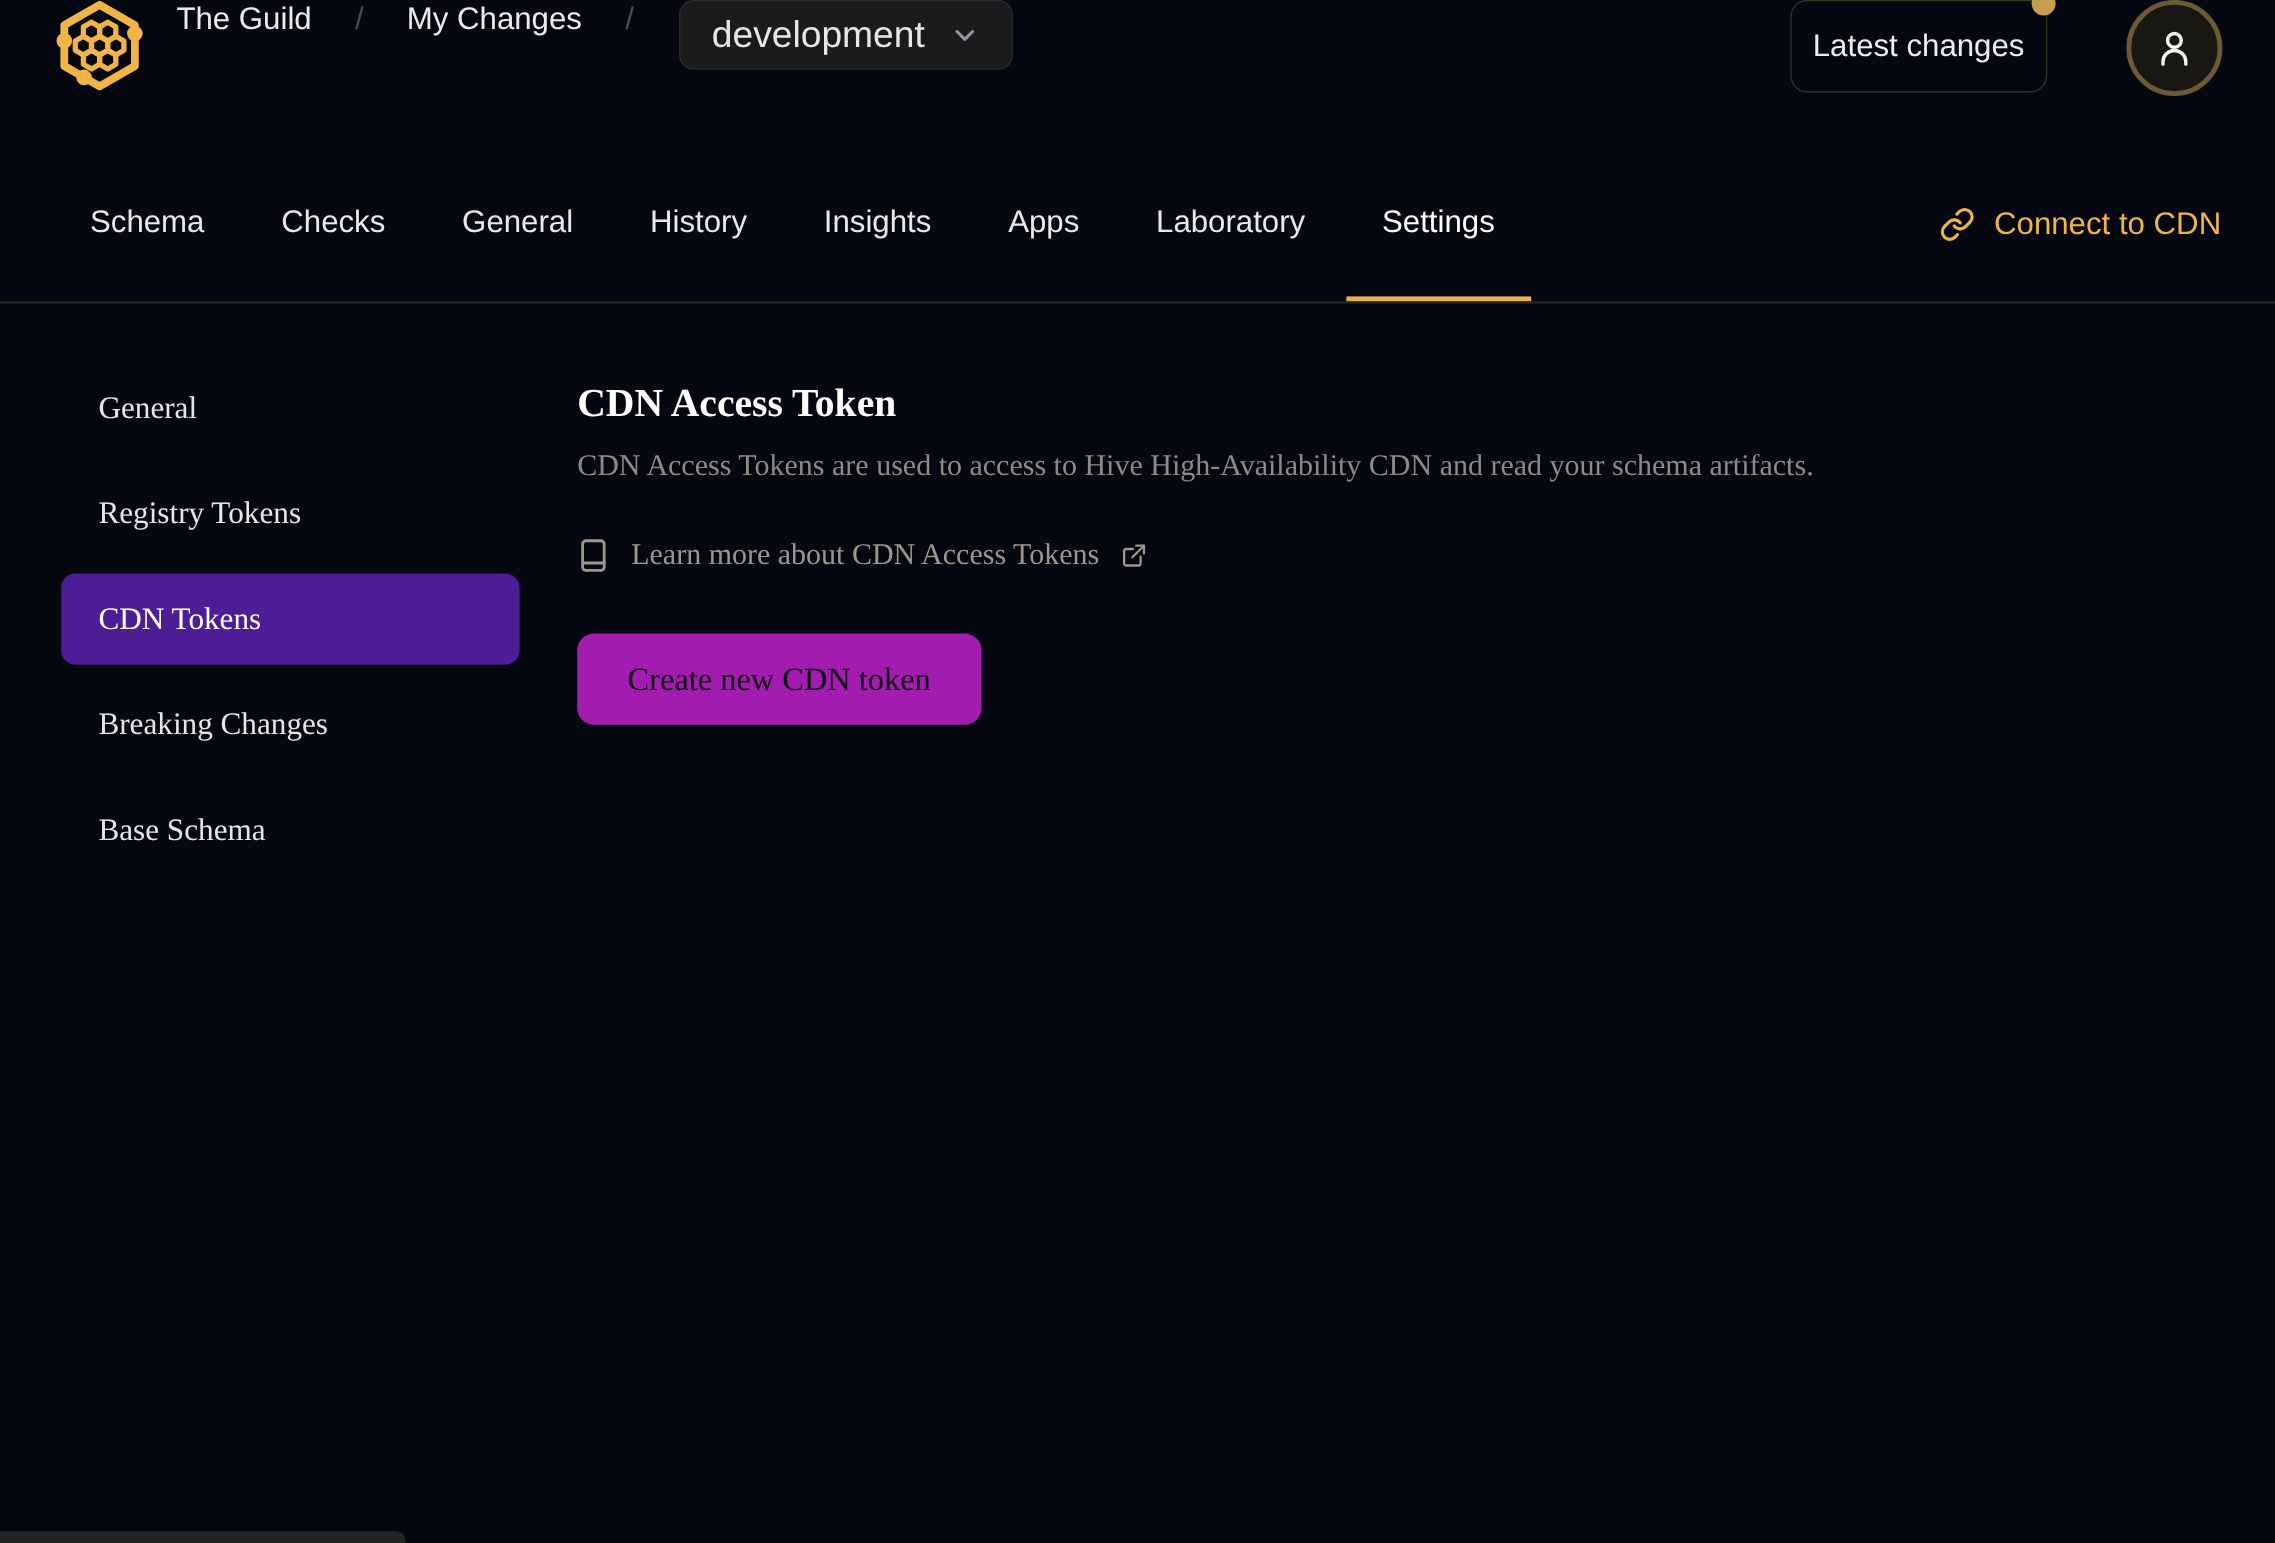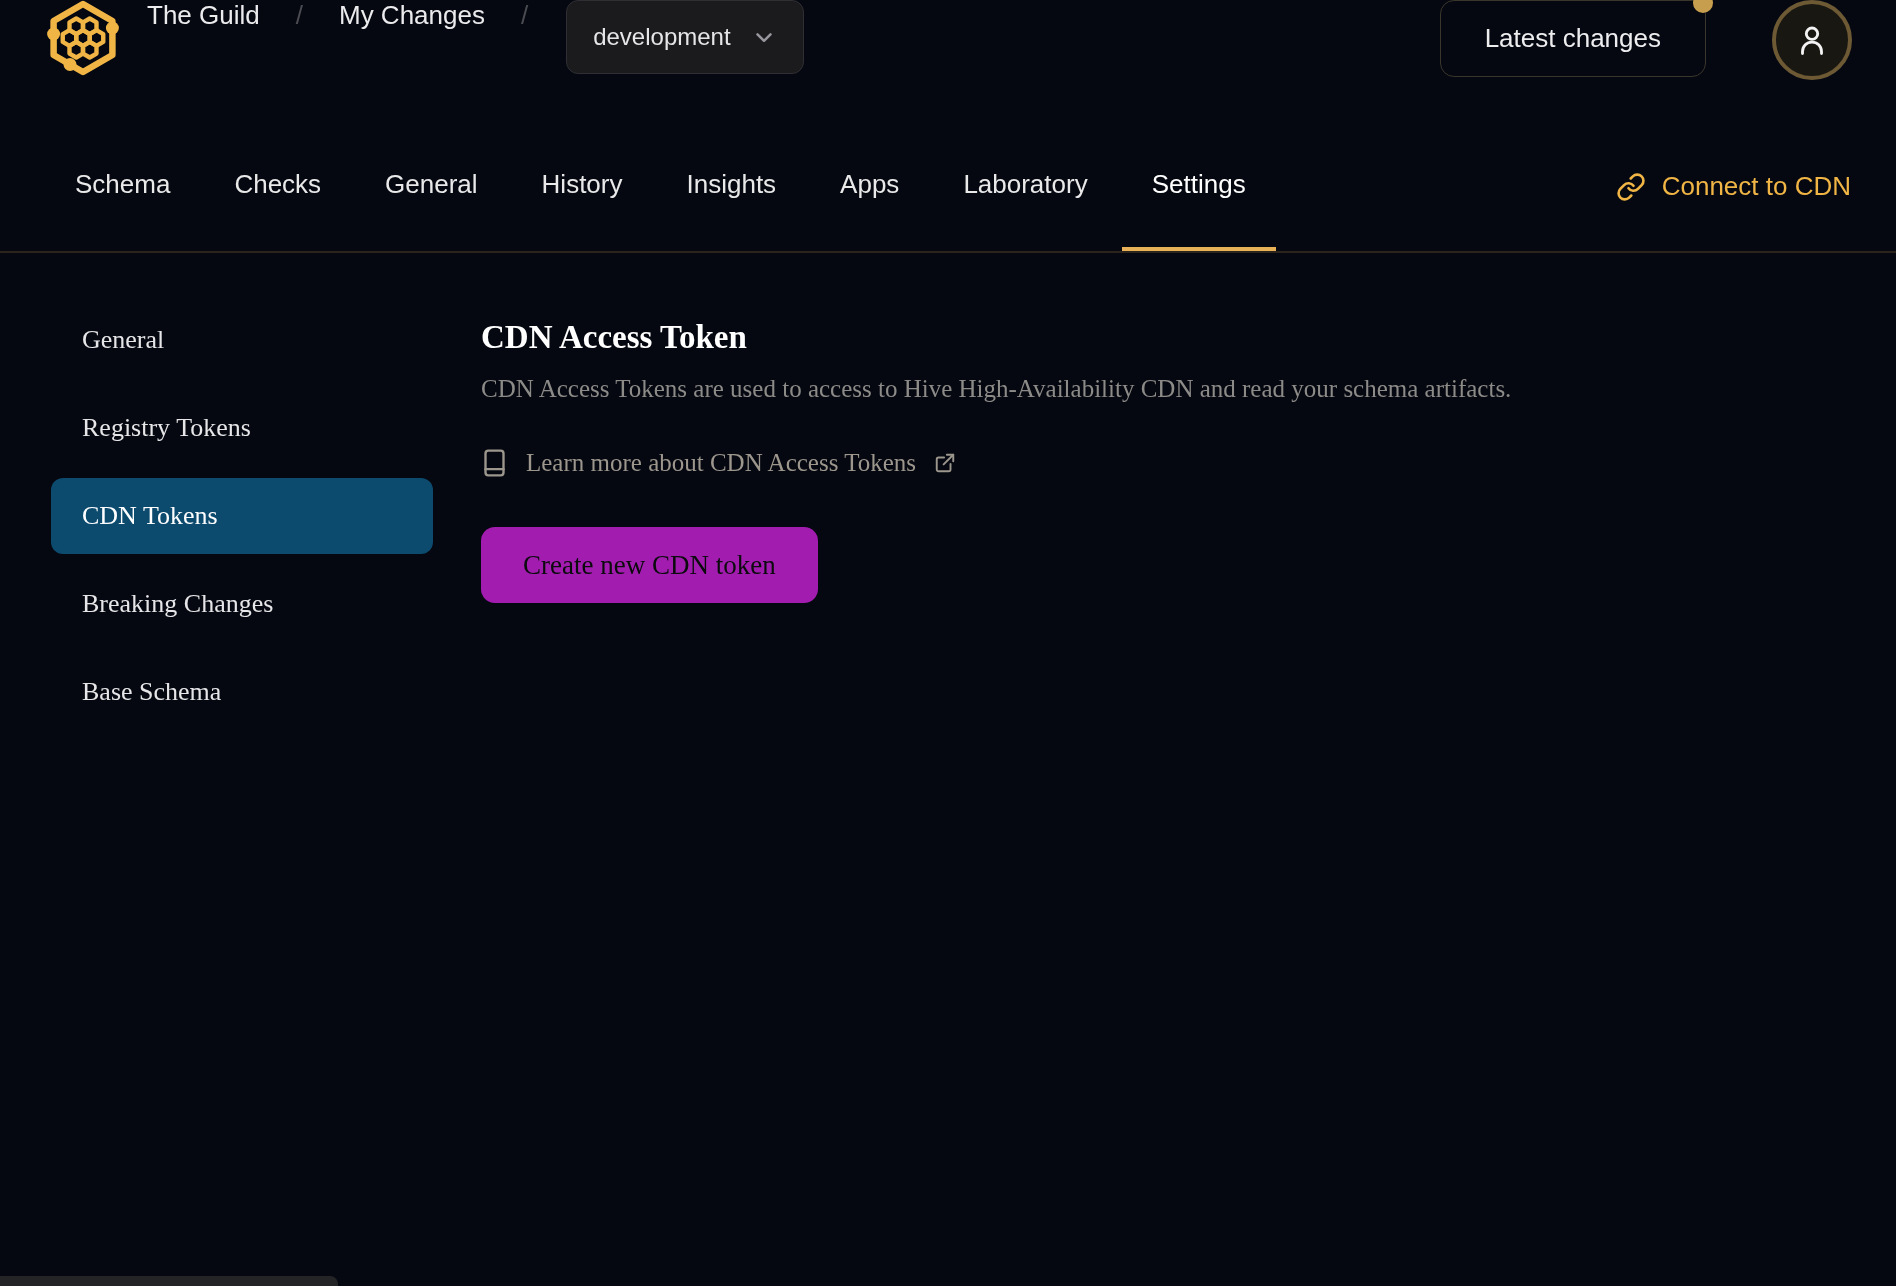--- a/index.html
+++ b/index.html
@@ -32,31 +32,31 @@
   .sep { color: #4b4b52; font-weight: 400; }
   .env-select {
     margin-left: 38px;
     display: flex;
     align-items: center;
     gap: 20px;
     background: #1b1b1e;
     border: 1px solid #2e2e33;
     border-radius: 12px;
     padding: 0 26px;
-    height: 74px;
+    height: 58px;
     color: #e6e6e9;
     font: inherit;
-    font-size: 24px;
+    font-size: 31px;
     cursor: pointer;
   }
   .spacer { flex: 1; }
   .latest-btn {
     position: relative;
     height: 77px;
-    padding: 0 44px;
+    padding: 0 18px;
     background: transparent;
     border: 1px solid #3a362c;
     border-radius: 14px;
     color: #ededef;
     font: inherit;
     font-size: 26px;
     cursor: pointer;
     margin-left: 14px;
   }
   .dot {
@@ -131,21 +131,21 @@
     padding-left: 31px;
     border: none;
     border-radius: 12px;
     background: transparent;
     color: #e6e6e8;
     font: inherit;
     font-size: 26px;
     text-align: left;
     cursor: pointer;
   }
-  .side-item.active { background: #0c4a6e; color: #ffffff; }
+  .side-item.active { background: #4c1d95; color: #ffffff; }
   .main { flex: 1; padding: 62px 40px 0 45px; }
   .main h1 {
     margin: 0;
     font-size: 33px;
     font-weight: 700;
     color: #ffffff;
     line-height: 44px;
   }
   .desc {
     margin: 14px 0 0 0;

